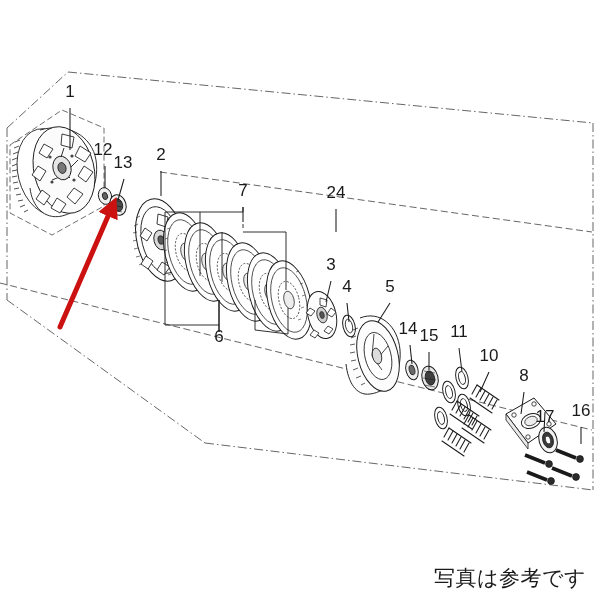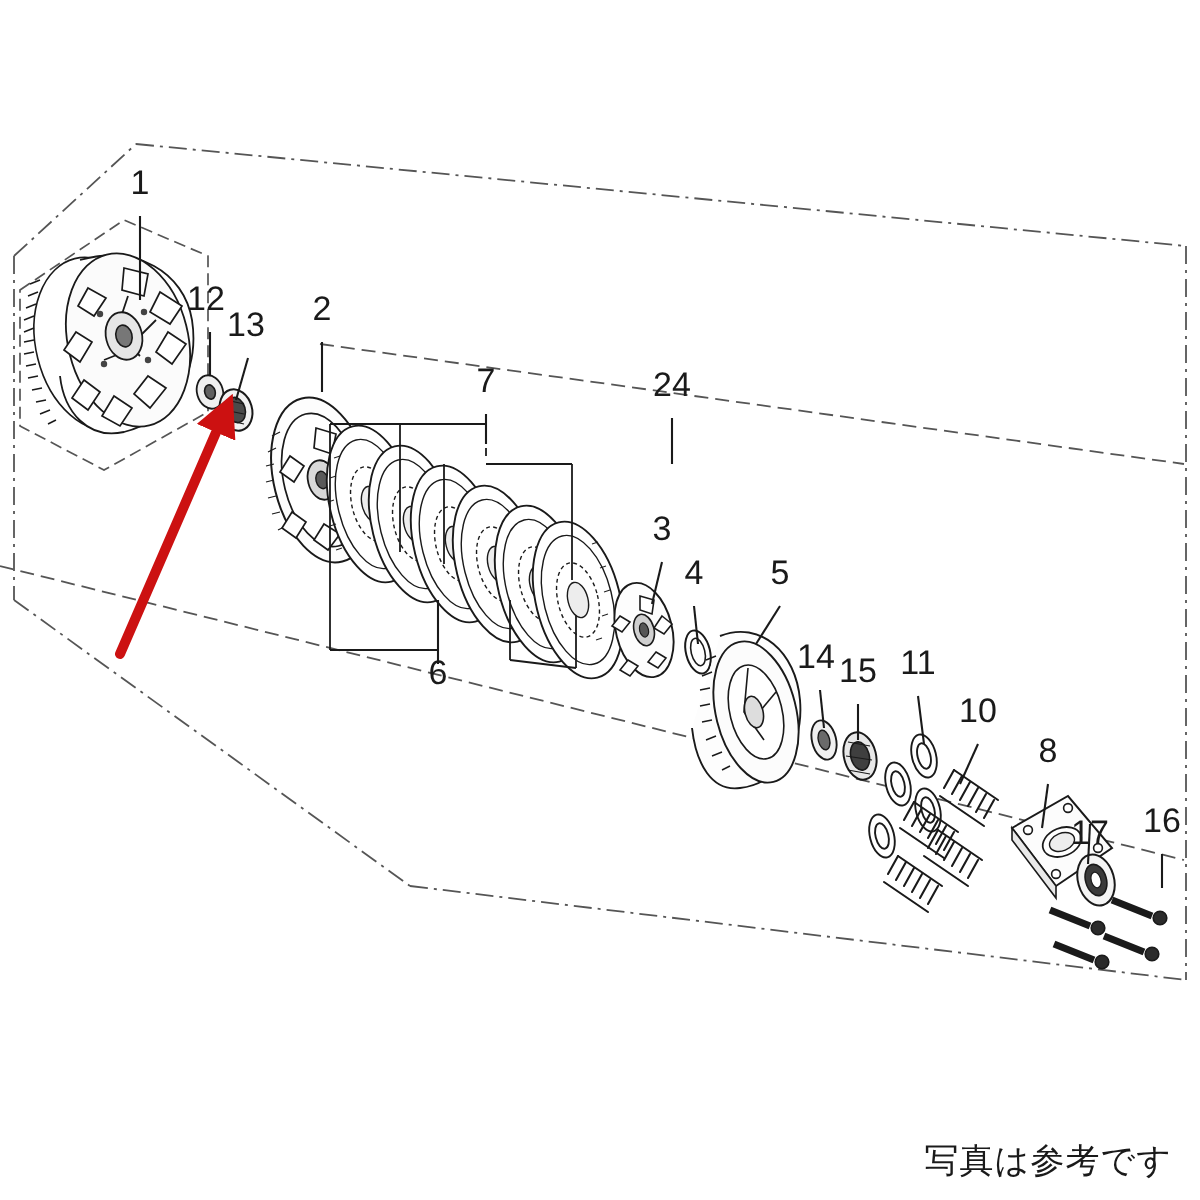--- a/index.html
+++ b/index.html
@@ -25,21 +25,21 @@
     left: 0;
     top: 0;
     width: 600px;
     height: 600px;
   }
   .caption {
     position: absolute;
     right: 14px;
     bottom: 8px;
     font-family: "DejaVu Sans", sans-serif;
-    font-size: 17px;
+    font-size: 21px;
     color: #1a1a1a;
     letter-spacing: 0.5px;
     white-space: nowrap;
   }
 </style>
 </head>
 <body>
 
 <div id="stage">
 

